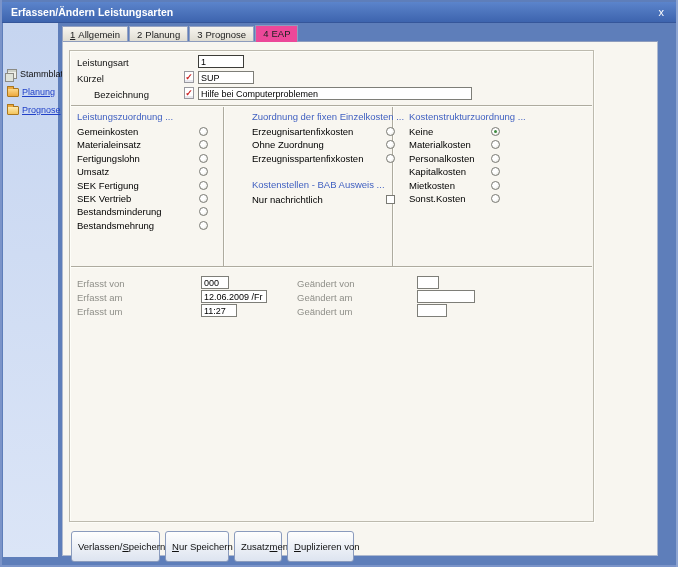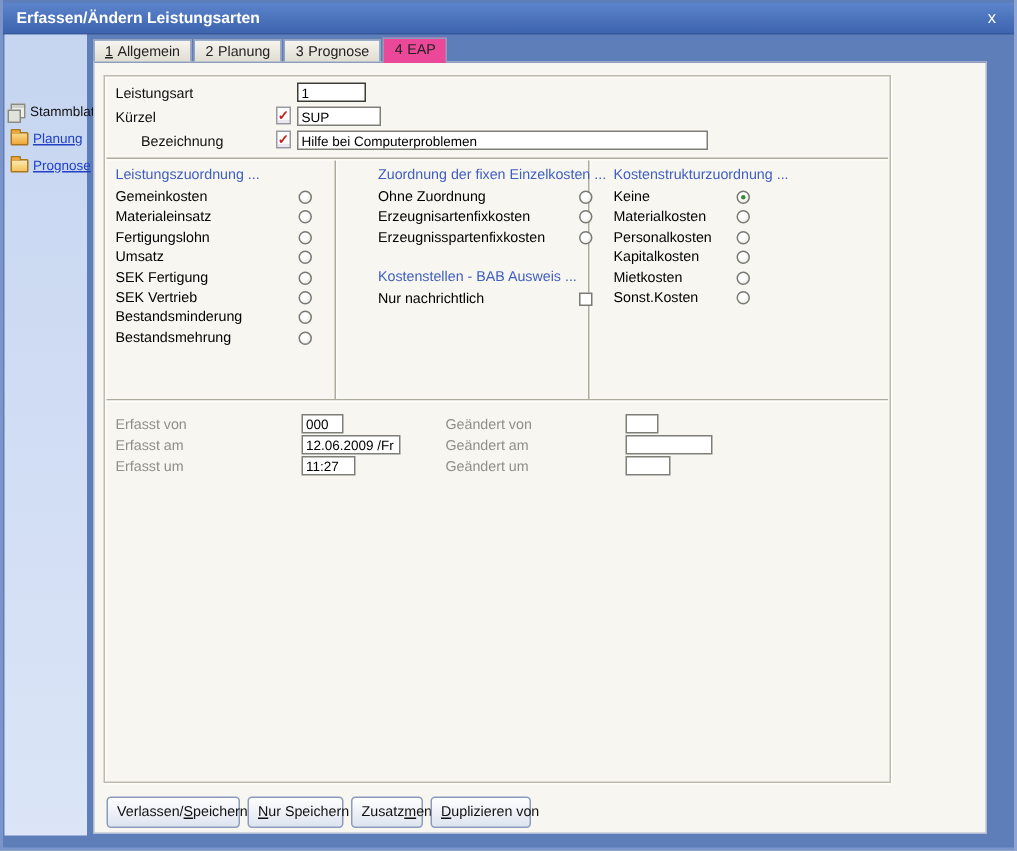--- a/index.html
+++ b/index.html
@@ -85,21 +85,21 @@
     background:#3d8a3d;
   }
   .cbx{
     position:absolute; top:2px; width:9px; height:9px; background:#fff; border:1px solid #7a7a74;
   }
   .colA .radio{ left:122px; } .colB .radio{ left:134px; } .colB .cbx{ left:134px; } .colC .radio{ left:82px; }
   .colhead{ height:15px; font-size:9.5px; color:#3f5fc0; line-height:13px; white-space:nowrap; }
   .colB .colhead2{ margin-top:13px; }
   
   .btn{
-    position:absolute; top:489px; height:21px; font-size:9.5px; color:#111;
+    position:absolute; top:489px; height:31px; font-size:9.5px; color:#111;
     background:linear-gradient(#fefefe,#dde4f0); border:1px solid #8a9bbd; border-radius:3px;
     text-align:center; line-height:15px; white-space:nowrap; padding:0 6px;
   }
   .btn .u{ text-decoration:underline; }
 </style>
 </head>
 <body>
 
 <div class="window">
 
@@ -188,25 +188,25 @@
           </div>
         <div class="opt">
             <span class="olabel">Bestandsmehrung</span>
             <span class="radio"></span>
           </div>
       </div>
 
       <div class="col colB" style="left:158px; top:59px; width:150px;margin-left:24px;">
         <div class="colhead">Zuordnung der fixen Einzelkosten ...</div>
         <div class="opt">
+            <span class="olabel">Erzeugnisartenfixkosten</span>
+            <span class="radio"></span>
+          </div>
+        <div class="opt">
             <span class="olabel">Ohne Zuordnung</span>
-            <span class="radio"></span>
-          </div>
-        <div class="opt">
-            <span class="olabel">Erzeugnisartenfixkosten</span>
             <span class="radio"></span>
           </div>
         <div class="opt">
             <span class="olabel">Erzeugnisspartenfixkosten</span>
             <span class="radio"></span>
           </div>
         <div class="colhead colhead2">Kostenstellen - BAB Ausweis ...</div>
         <div class="opt">
             <span class="olabel">Nur nachrichtlich</span>
             <span class="cbx"></span>

